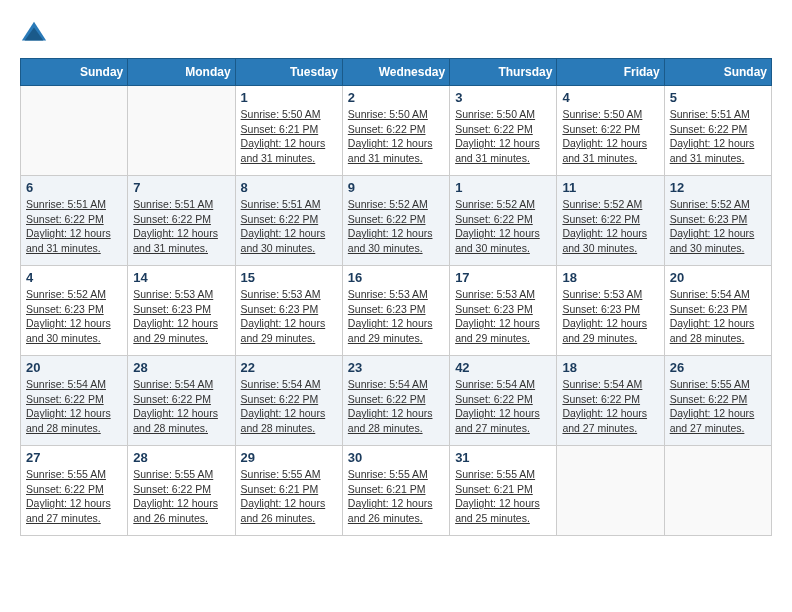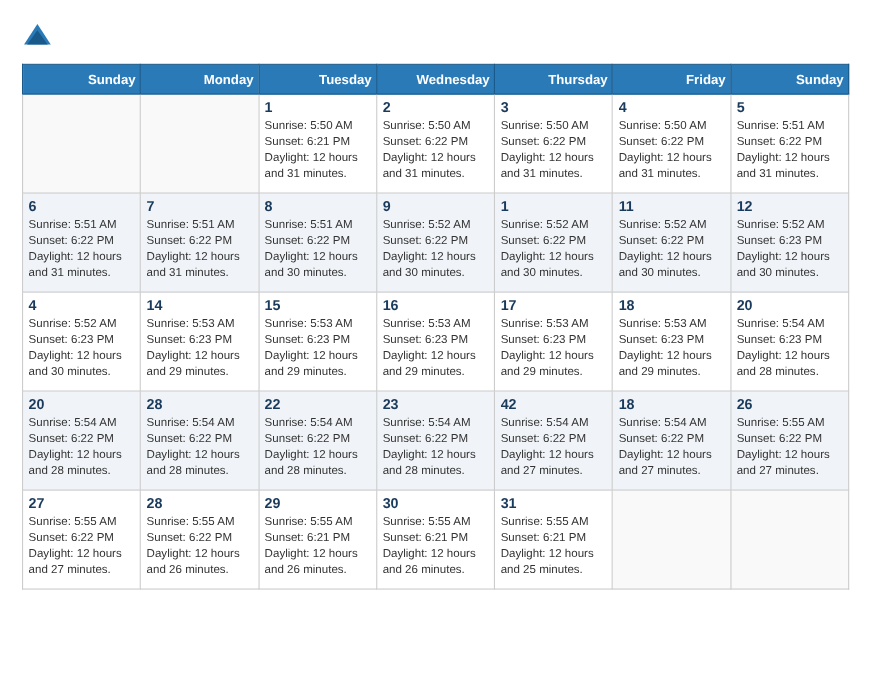--- a/index.html
+++ b/index.html
@@ -70,20 +70,21 @@
       font-size: 13px;
       font-weight: bold;
       color: #1a3a5c;
       display: block;
       margin-bottom: 2px;
     }
     .day-info {
       color: #333;
       font-size: 10.5px;
       line-height: 1.4;
+      text-decoration: underline;
     }
     .empty-cell {
       background: #f9f9f9;
     }
     .row-shaded td {
       background: #f0f4f8;
     }
   </style>
 </head>
 <body>

